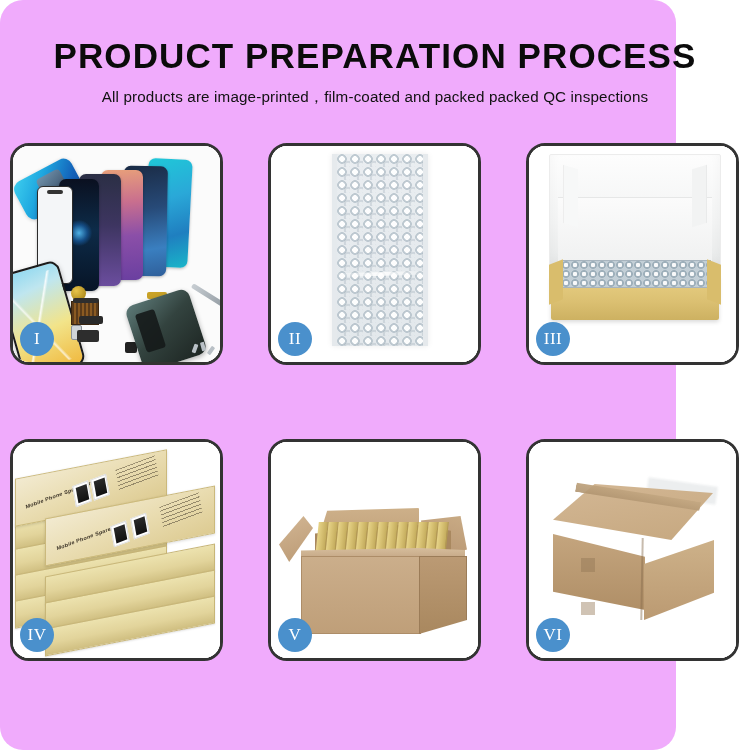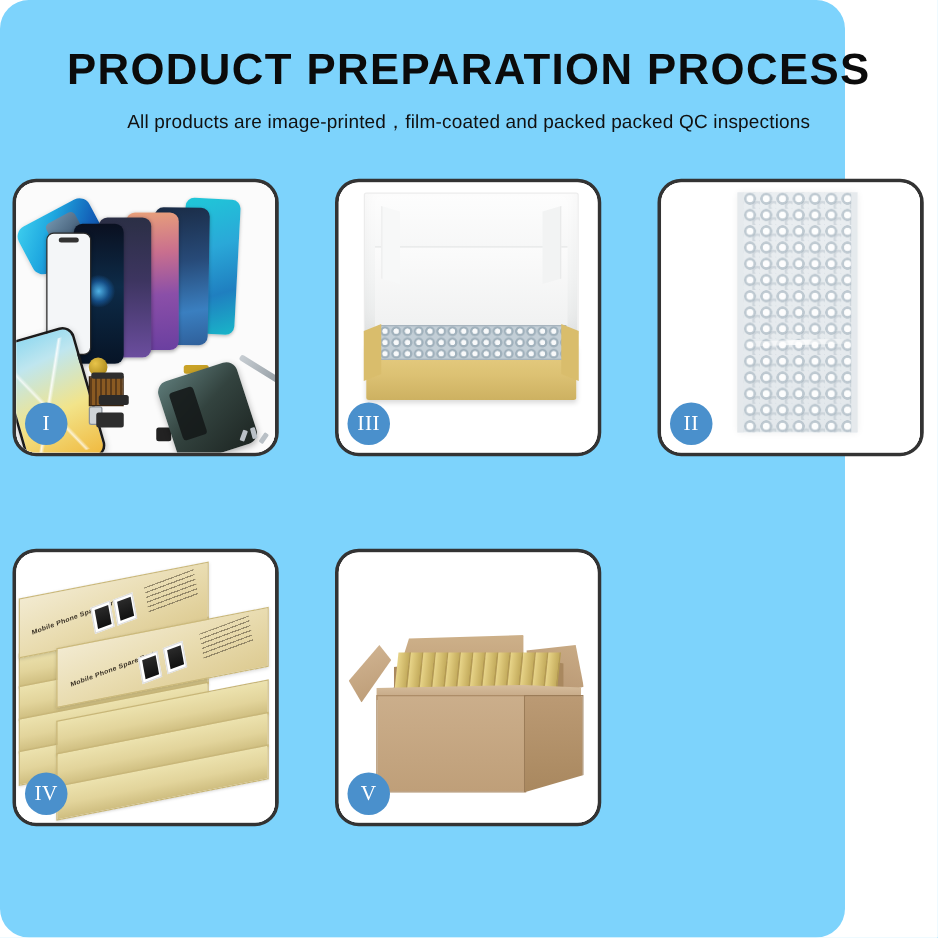--- a/index.html
+++ b/index.html
@@ -11,21 +11,21 @@
     width: 750px;
     height: 750px;
     font-family: "Liberation Sans", sans-serif;
     overflow: hidden;
     position: relative;
   }
   .page {
     width: 676px;
     height: 750px;
     position: relative;
-    background: #7dd3fc;
+    background: #f0abfc;
     border-radius: 23px;
   }
 
   
   .header {
     position: absolute;
     top: 0; left: 0;
     width: 750px;
     text-align: center;
   }
@@ -460,44 +460,44 @@
           <i></i>
           <i></i>
           <i></i>
         </div>
       </div>
       <div class="badge">I</div>
     </div>
 
     <div class="panel">
       <div class="panel-clip">
-        <div class="b3-bg"></div>
-        <div class="b3-lid">
-          <div class="b3-lid-flapL"></div>
-          <div class="b3-lid-flapR"></div>
-        </div>
-        <div class="b3-tray">
-          <div class="b3-tray-inner"></div>
-          <div class="b3-tray-lipL"></div>
-          <div class="b3-tray-lipR"></div>
-        </div>
-      </div>
-      <div class="badge">III</div>
-    </div>
-
-    <div class="panel">
-      <div class="panel-clip">
         <div class="bw-bg"></div>
         <div class="bw-sheet">
           <div class="bw-bubbles"></div>
           <div class="bw-bubbles2"></div>
           <div class="bw-seam"></div>
         </div>
       </div>
       <div class="badge">II</div>
+    </div>
+
+    <div class="panel">
+      <div class="panel-clip">
+        <div class="b3-bg"></div>
+        <div class="b3-lid">
+          <div class="b3-lid-flapL"></div>
+          <div class="b3-lid-flapR"></div>
+        </div>
+        <div class="b3-tray">
+          <div class="b3-tray-inner"></div>
+          <div class="b3-tray-lipL"></div>
+          <div class="b3-tray-lipR"></div>
+        </div>
+      </div>
+      <div class="badge">III</div>
     </div>
 
     <div class="panel">
       <div class="panel-clip">
         <div class="b4-bg"></div>
         <div class="stack">
 
           <div class="kbox" style="left:0px; top:44px;"></div>
           <div class="kbox" style="left:0px; top:70px;"></div>
           <div class="kbox" style="left:0px; top:96px;"></div>
@@ -556,15 +556,29 @@
             <i style="left:110px;"></i>
           <i style="left:120px;"></i>
         </div>
         <div class="carton-rim"></div>
         <div class="carton-front"></div>
         <div class="carton-side"></div>
       </div>
       <div class="badge">V</div>
     </div>
 
+    <div class="panel">
+      <div class="panel-clip">
+        <div class="b6-bg"></div>
+        <div class="c6-shadow"></div>
+        <div class="c6-top"></div>
+        <div class="c6-tape"></div>
+        <div class="c6-left"></div>
+        <div class="c6-right"></div>
+        <div class="c6-seam"></div>
+        <div class="c6-nick1"></div>
+        <div class="c6-nick2"></div>
+      </div>
+      <div class="badge">VI</div>
+    </div>
 
   </div>
 </div>
 
 </body></html>

